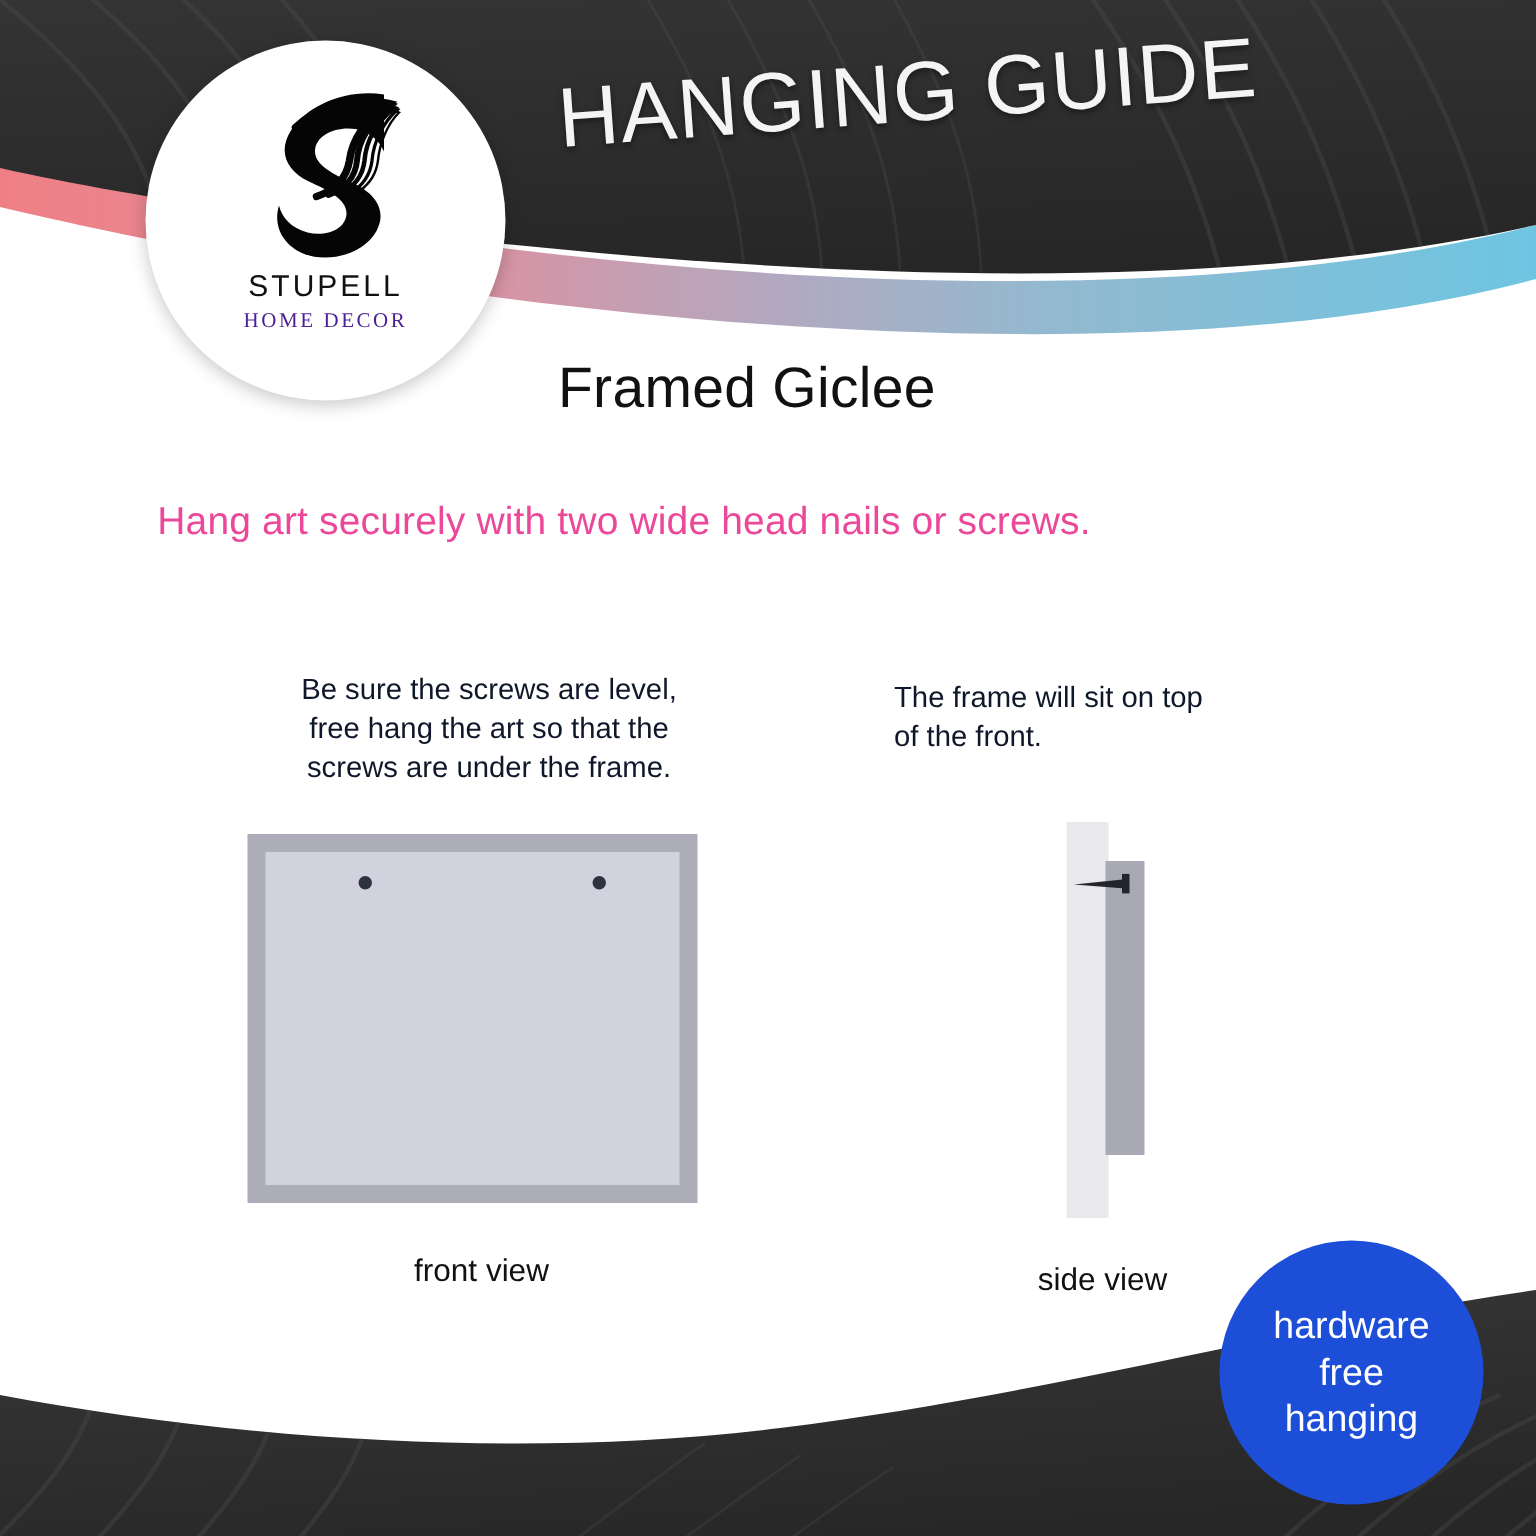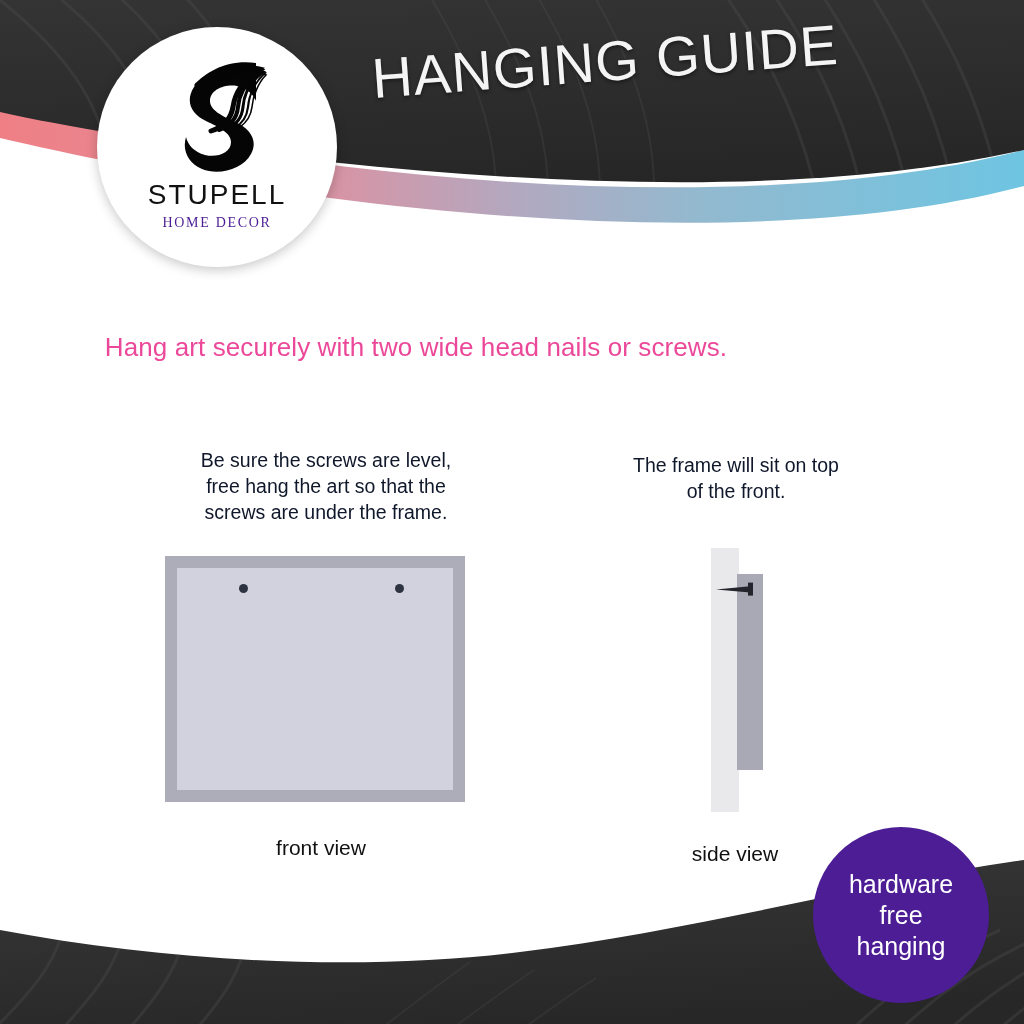--- a/index.html
+++ b/index.html
@@ -15,21 +15,21 @@
 
   
   .logo-circle{
     position:absolute;left:97px;top:27px;width:240px;height:240px;border-radius:50%;
     background:#ffffff;box-shadow:0 3px 12px rgba(0,0,0,0.22);
     display:flex;flex-direction:column;align-items:center;justify-content:flex-start;
     z-index:30;
   }
   .logo-mark{width:112px;height:118px;margin-top:30px;}
   .logo-name{
-    font-size:28px;letter-spacing:2.0px;color:#111111;margin-top:6px;
+    font-size:20px;letter-spacing:2.0px;color:#111111;margin-top:6px;
     font-family:"Liberation Sans", sans-serif;font-weight:400;line-height:1;
   }
   .logo-sub{
     font-size:14px;letter-spacing:1.7px;color:#4c1d95;margin-top:7px;
     font-family:Liberation Serif, serif;font-weight:400;line-height:1;
   }
 
   
   .header-title{
     position:absolute;left:372px;top:46px;width:520px;
@@ -47,21 +47,21 @@
   }
   .lede{
     position:absolute;left:0;top:332px;width:832px;text-align:center;z-index:20;
     font-size:26px;color:#ec4899;font-weight:400;letter-spacing:0.1px;
   }
 
   .cap{
     position:absolute;z-index:20;color:#0f172a;font-size:19.5px;line-height:26px;font-weight:400;
   }
   .cap-left{left:176px;top:447px;width:300px;text-align:center;}
-  .cap-right{left:596px;top:452px;width:280px;text-align:center;}
+  .cap-right{left:596px;top:452px;width:280px;text-align:left;}
 
   .viewlabel{
     position:absolute;z-index:20;color:#111111;font-size:21px;font-weight:400;text-align:center;
   }
   .viewlabel-front{left:196px;top:836px;width:250px;}
   .viewlabel-side{left:620px;top:842px;width:230px;}
 
   
   .frame-front{
     position:absolute;left:165px;top:556px;width:300px;height:246px;z-index:15;
@@ -81,21 +81,21 @@
     position:absolute;left:711px;top:548px;width:28px;height:264px;background:#e9e9eb;z-index:14;
   }
   .frame-side{
     position:absolute;left:737px;top:574px;width:26px;height:196px;background:#a9a9b6;z-index:15;
   }
   .nail{position:absolute;left:714px;top:580px;width:48px;height:18px;z-index:18;}
 
   
   .hw-badge{
     position:absolute;left:813px;top:827px;width:176px;height:176px;border-radius:50%;
-    background:#4c1d95;z-index:28;
+    background:#1d4ed8;z-index:28;
     display:flex;flex-direction:column;align-items:center;justify-content:center;
   }
   .hw-badge span{
     color:#ffffff;font-size:25px;line-height:31px;font-weight:400;text-align:center;display:block;
   }
 </style>
 </head>
 <body>
 
 <div id="stage">
@@ -186,20 +186,21 @@
         <path stroke-width="2.2" d="M60,22 C74,12 90,10 104,16 C94,25 88,38 87,50 C86,59 81,67 73,71"></path>
         <path stroke-width="1.6" d="M68,21 C80,13 93,12 105,18 C97,26 92,39 91,50 C90,58 86,65 79,70"></path>
       </g>
     </svg>
     <div class="logo-name">STUPELL</div>
     <div class="logo-sub">HOME DECOR</div>
   </div>
 
   <div class="header-title">HANGING GUIDE</div>
 
+  <div class="subtitle">Framed Giclee</div>
   <div class="lede">Hang art securely with two wide head nails or screws.</div>
 
   <div class="cap cap-left">
     <div>Be sure the screws are level,</div>
     <div>free hang the art so that the</div>
     <div>screws are under the frame.</div>
   </div>
 
   <div class="cap cap-right">
     <div>The frame will sit on top</div>

